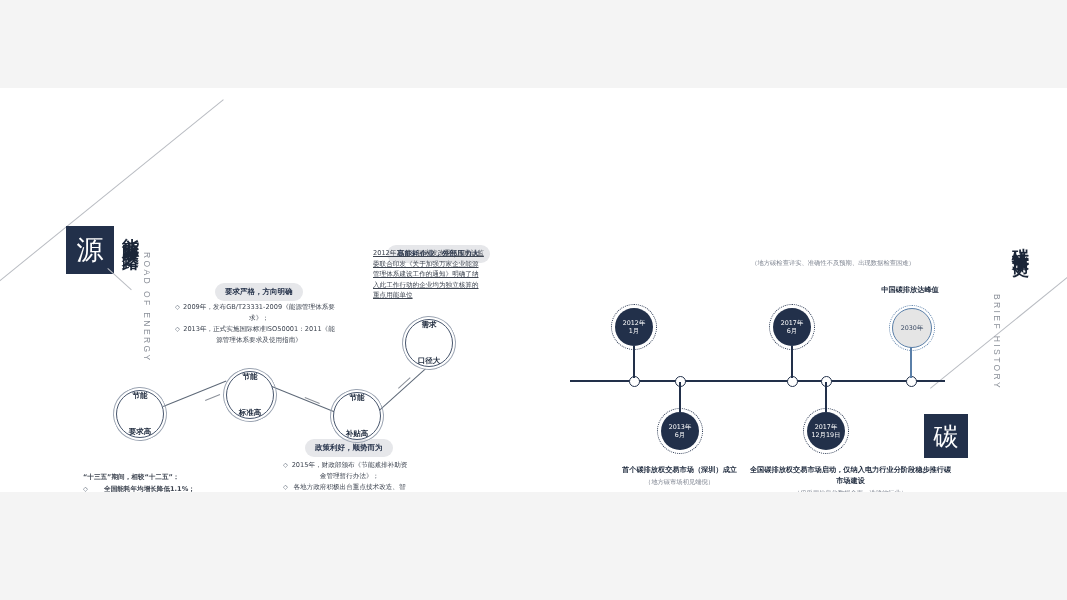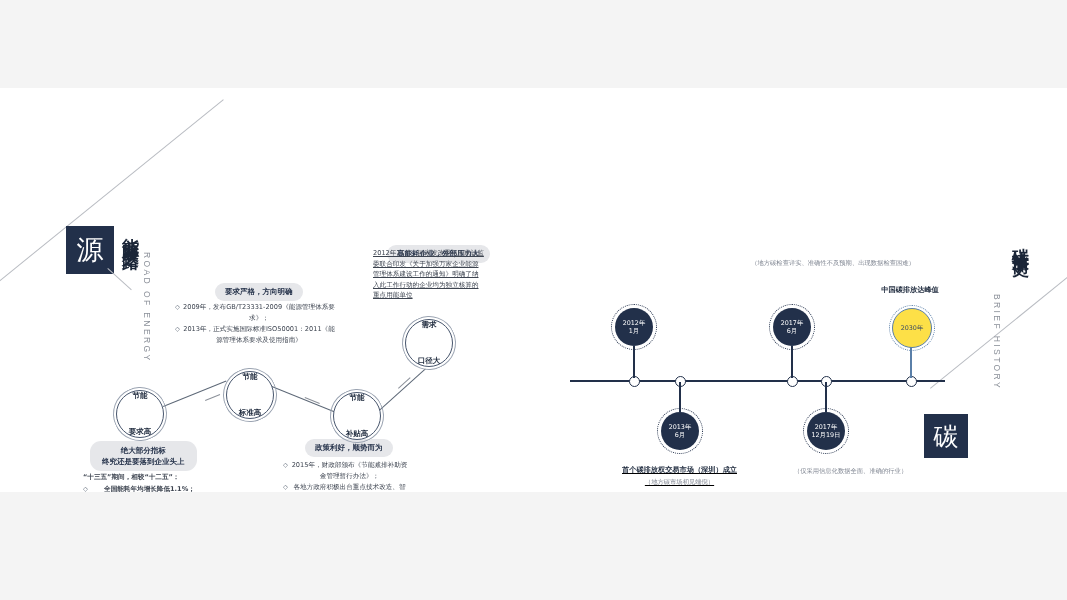--- a/index.html
+++ b/index.html
@@ -64,21 +64,21 @@
   
   .tl-axis{position:absolute;height:1.5px;background:#22304a;}
   .tl-node{position:absolute;width:9px;height:9px;border-radius:50%;background:#fff;
            border:1.5px solid #22304a;}
   .tl-stem{position:absolute;width:1.5px;background:#22304a;}
   .tl-circ{position:absolute;width:38px;height:38px;border-radius:50%;background:#22304a;color:#fff;
            display:flex;flex-direction:column;align-items:center;justify-content:center;
            font-size:6.4px;line-height:8.5px;text-align:center;font-family:"DejaVu Sans",sans-serif;}
   .tl-circ::before{content:"";position:absolute;left:-4px;top:-4px;width:44px;height:44px;
            border-radius:50%;border:1.3px dotted #22304a;}
-  .tl-circ.open{background:#fde047;color:#3a4a63;border:1px solid #5a7fa8;}
+  .tl-circ.open{background:#e5e5e5;color:#3a4a63;border:1px solid #5a7fa8;}
   .tl-circ.open::before{border-color:#5a7fa8;}
   .tl-label{position:absolute;text-align:center;font-family:"DejaVu Sans",sans-serif;}
   .tl-label .main{font-size:7.2px;line-height:11px;color:#1e2a3d;font-weight:bold;}
   .tl-label .sub{font-size:6.3px;line-height:10px;color:#7f8591;margin-top:2px;}
 </style>
 </head>
 <body>
 
 <div id="stage">
   <div class="slide">
@@ -101,24 +101,20 @@
           <span class="dia">◇</span>
           <span class="txt">2013年，正式实施国际标准ISO50001：2011《能源管理体系要求及使用指南》</span>
         </div>
     </div>
 
     <div class="pill" style="left:387px;top:157px;">高能耗企业，外部压力大</div>
     <div class="blk" style="left:373px;top:160px;width:112px;text-decoration:underline;">
       <p>2012年11月，国家发改委与国家认监委联合印发《关于加强万家企业能源管理体系建设工作的通知》明确了纳入此工作行动的企业均为独立核算的重点用能单位</p>
     </div>
 
-    <div class="pill two" style="left:90px;top:353px;text-align:center;">
-      <div>绝大部分指标</div>
-      <div>终究还是要落到企业头上</div>
-    </div>
     <div class="blk" style="left:83px;top:384px;width:125px;font-weight:bold;">
       <p>“十三五”期间，相较“十二五”：</p>
       <div class="li">
           <span class="dia">◇</span>
           <span class="txt">全国能耗年均增长降低1.1%；</span>
         </div>
 
     </div>
 
     <div class="pill" style="left:305px;top:351px;">政策利好，顺势而为</div>
@@ -169,21 +165,21 @@
       <span>2012年</span>
       <span>1月</span>
     </div>
 
     <div class="tl-node" style="left:675px;top:288px;"></div>
     <div class="tl-stem" style="left:679px;top:294px;height:30px;"></div>
     <div class="tl-circ" style="left:661px;top:324px;">
       <span>2013年</span>
       <span>6月</span>
     </div>
-    <div class="tl-label" style="left:587px;top:376px;width:185px;text-decoration:underline;">
+    <div class="tl-label" style="left:587px;top:376px;width:185px;">
       <div class="main">首个碳排放权交易市场（深圳）成立</div>
       <div class="sub">（地方碳市场初见端倪）</div>
     </div>
 
     <div class="tl-node" style="left:787px;top:288px;"></div>
     <div class="tl-stem" style="left:791px;top:258px;height:32px;"></div>
     <div class="tl-circ" style="left:773px;top:220px;">
       <span>2017年</span>
       <span>6月</span>
     </div>
@@ -191,20 +187,21 @@
       <div class="sub">（地方碳检查详实、准确性不及预期、出现数据检查困难）</div>
     </div>
 
     <div class="tl-node" style="left:821px;top:288px;"></div>
     <div class="tl-stem" style="left:825px;top:294px;height:30px;"></div>
     <div class="tl-circ" style="left:807px;top:324px;">
       <span>2017年</span>
       <span>12月19日</span>
     </div>
     <div class="tl-label" style="left:748px;top:376px;width:205px;">
+      <div class="main">全国碳排放权交易市场启动，仅纳入电力行业分阶段稳步推行碳市场建设</div>
       <div class="sub">（仅采用信息化数据全面、准确的行业）</div>
     </div>
 
     <div class="tl-node" style="left:906px;top:288px;"></div>
     <div class="tl-stem" style="left:910px;top:258px;height:32px;background:#5a7fa8;"></div>
     <div class="tl-circ open" style="left:892px;top:220px;">
       <span>2030年</span>
     </div>
     <div class="tl-label" style="left:855px;top:196px;width:110px;">
       <div class="main">中国碳排放达峰值</div>

